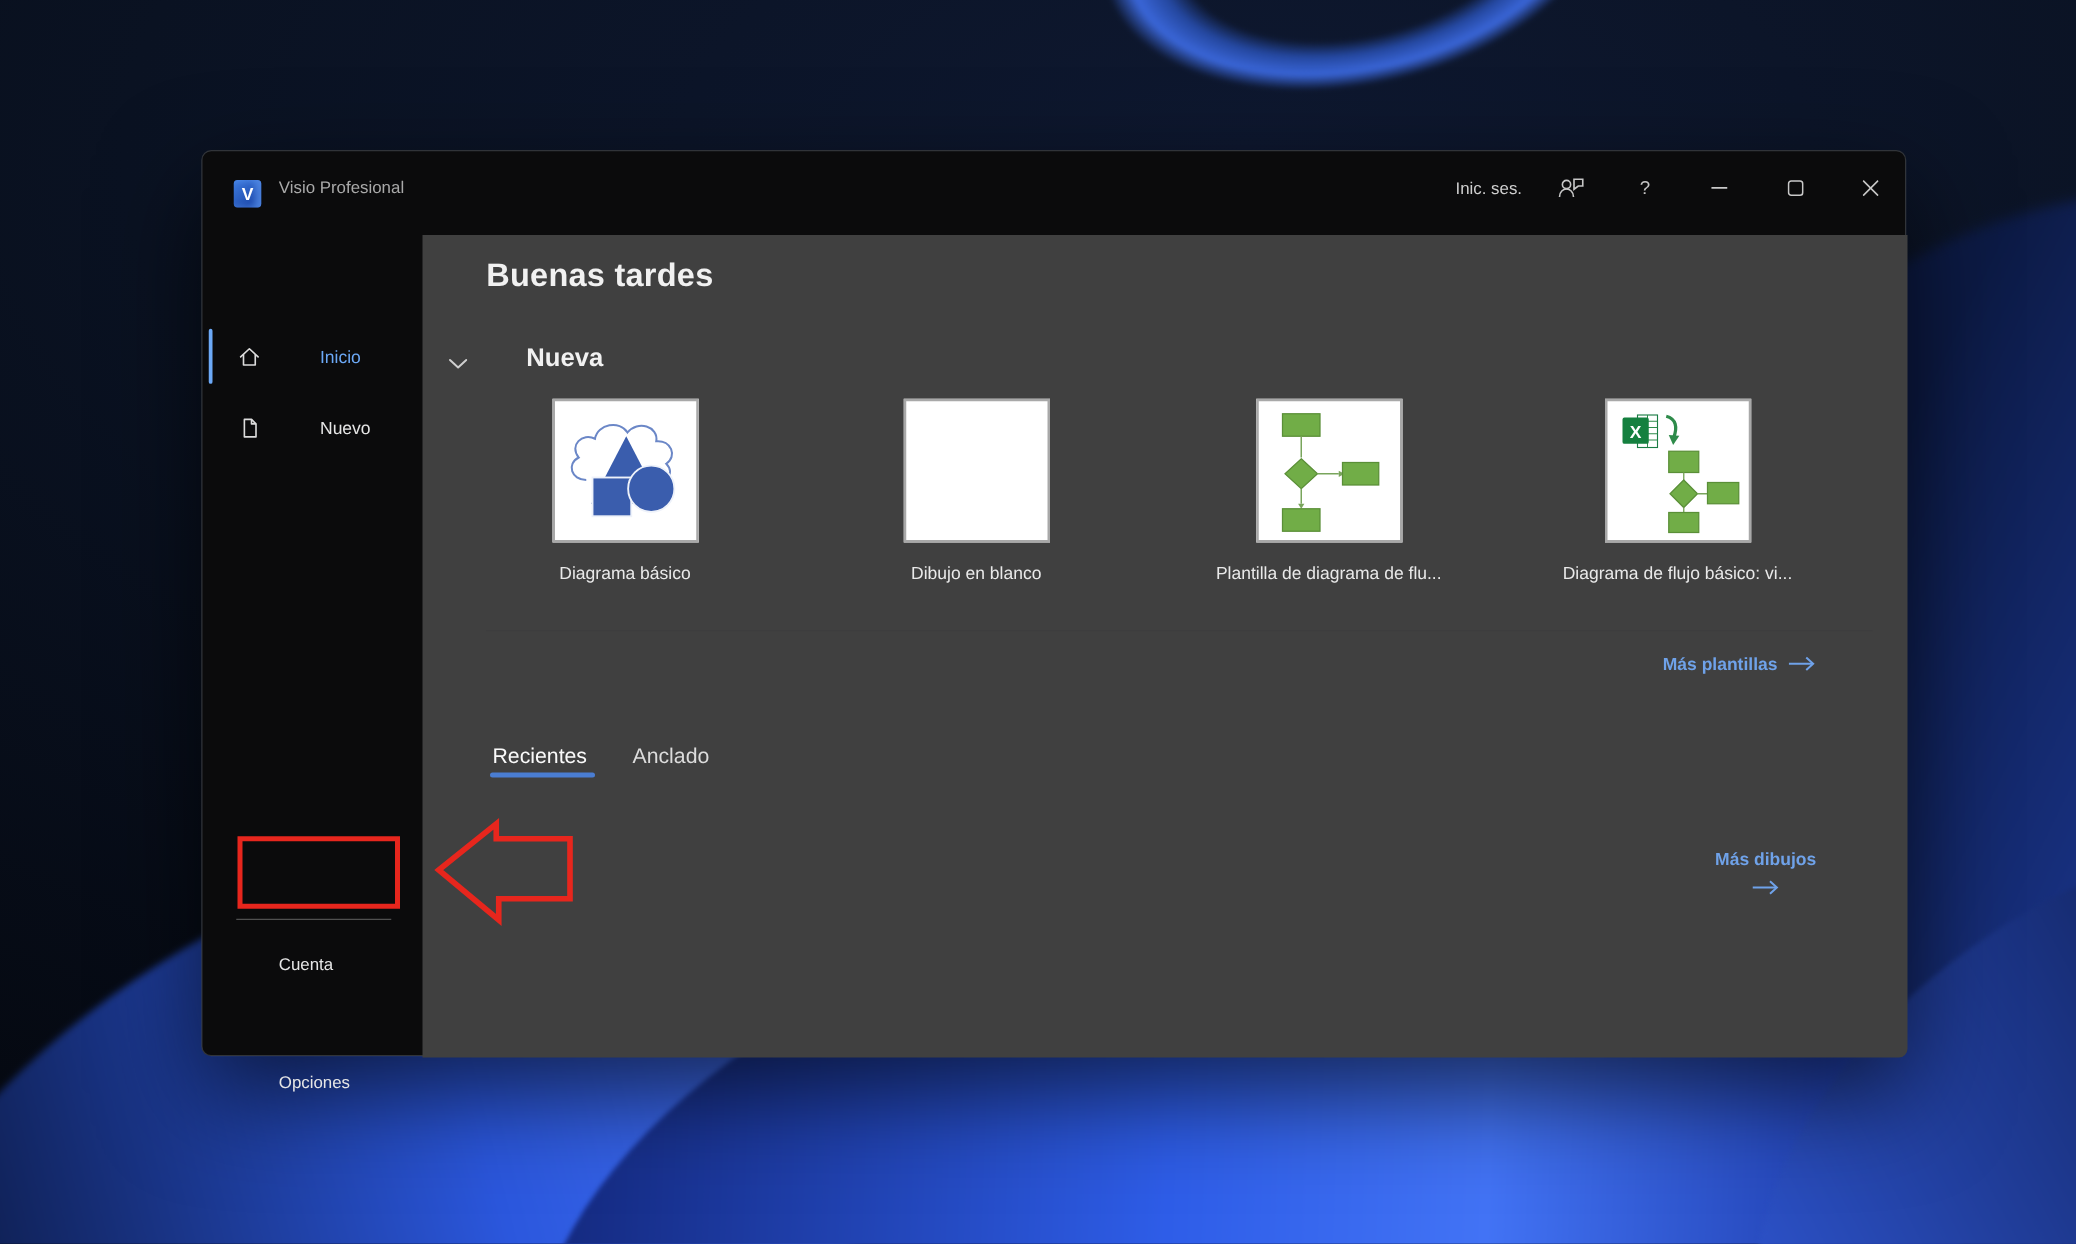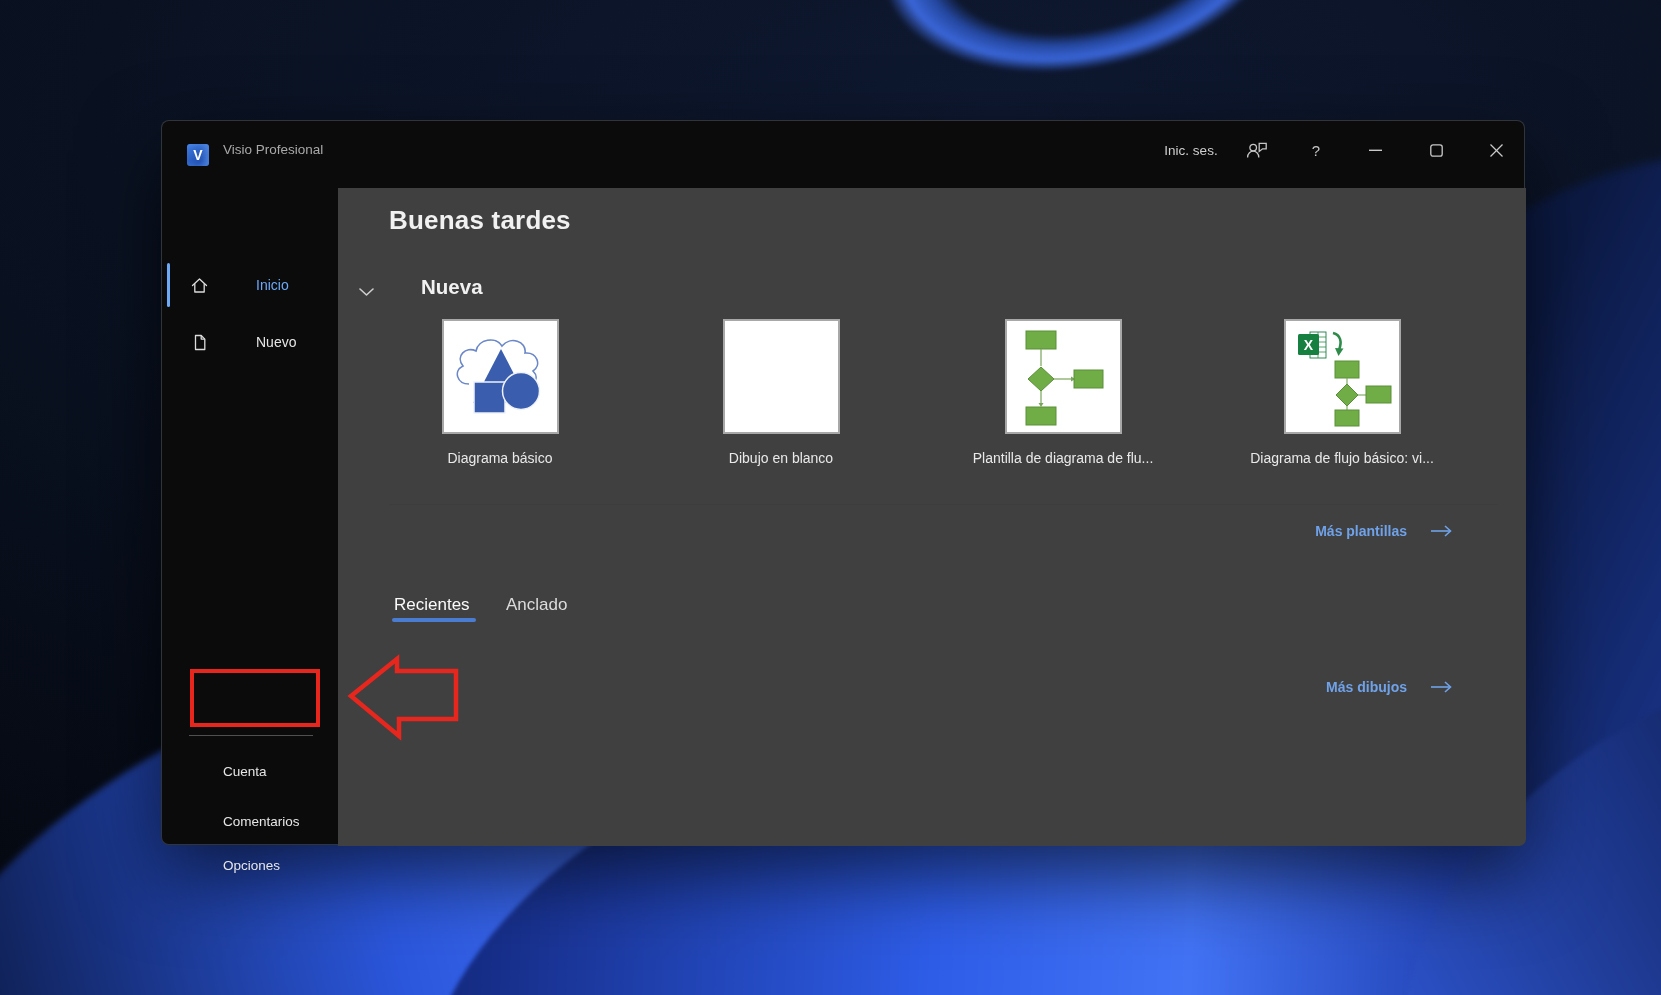--- a/index.html
+++ b/index.html
@@ -50,23 +50,23 @@
   .foot-item{position:absolute;left:0;width:176px;height:44px;display:flex;align-items:center;}
   .foot-item .lbl{position:absolute;left:61px;font-size:13.5px;color:#e6e6e6;}
   
   .main{position:absolute;left:176px;top:67px;width:1188px;height:658px;background:#404040;border-radius:0 0 7px 0;}
   .greeting{position:absolute;left:51px;top:17px;font-size:26px;font-weight:600;color:#f1f1f1;letter-spacing:.2px;}
   .sect-chevron{position:absolute;left:21px;top:95px;}
   .sect-title{position:absolute;left:51px;top:87px;font-size:20.5px;font-weight:600;color:#f1f1f1;margin-left:32px;}
   .card{position:absolute;top:131px;width:117px;height:115px;background:#fff;border:2px solid #a8a8a8;cursor:pointer;}
   .card-label{position:absolute;top:262px;width:240px;text-align:center;font-size:14px;color:#e9e9e9;}
   .hdivider{position:absolute;left:51px;top:316px;width:1109px;height:1px;background:#3d3d3e;}
-  .link{position:absolute;display:flex;align-items:center;gap:24px;color:#6fa2e9;font-size:14px;font-weight:600;cursor:pointer;}
+  .link{position:absolute;display:flex;align-items:center;gap:9px;color:#6fa2e9;font-size:14px;font-weight:600;cursor:pointer;}
   .link-templates{top:335px;right:73px;}
-  .link-drawings{top:491px;right:73px;}
+  .link-drawings{top:491px;right:73px;flex-direction:column;}
   .tab{position:absolute;top:407px;font-size:17px;color:#dcdcdc;cursor:pointer;}
   .tab.active{font-weight:normal;color:#fafafa;text-align:center;}
   .tab-recientes{left:56px;} .tab-anclado{left:168px;}
   .tab-underline{position:absolute;left:54px;top:430px;width:84px;height:3.5px;border-radius:2px;background:#4a7dd2;}
   .empty-msg{position:absolute;left:51px;top:457px;font-size:14px;color:#ebebeb;}
   
   .annot{position:absolute;inset:0;z-index:60;pointer-events:none;}
 </style>
 </head>
 <body>
@@ -138,23 +138,20 @@
         </svg>
       </span>
       <span class="lbl">Nuevo</span>
     </div>
 
 
     <div class="side-divider"></div>
 
     <div class="foot-item" style="top:561px">
       <span class="lbl">Cuenta</span>
-    </div>
-    <div class="foot-item" style="top:611px">
-      <span class="lbl">Comentarios</span>
     </div>
     <div class="foot-item" style="top:655px">
       <span class="lbl">Opciones</span>
     </div>
   </div>
 
   <div class="main">
     <div class="greeting">Buenas tardes</div>
 
     <div class="sect-chevron">

